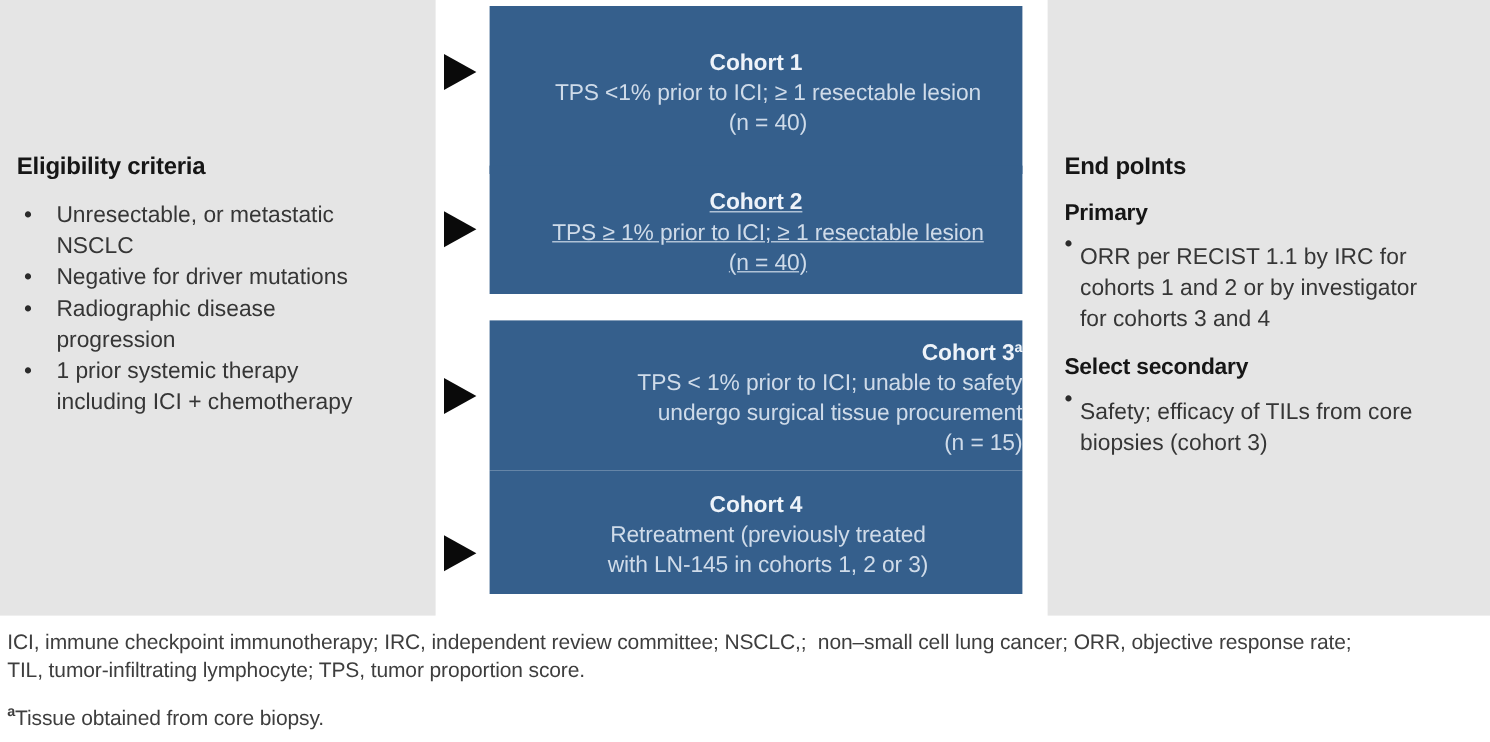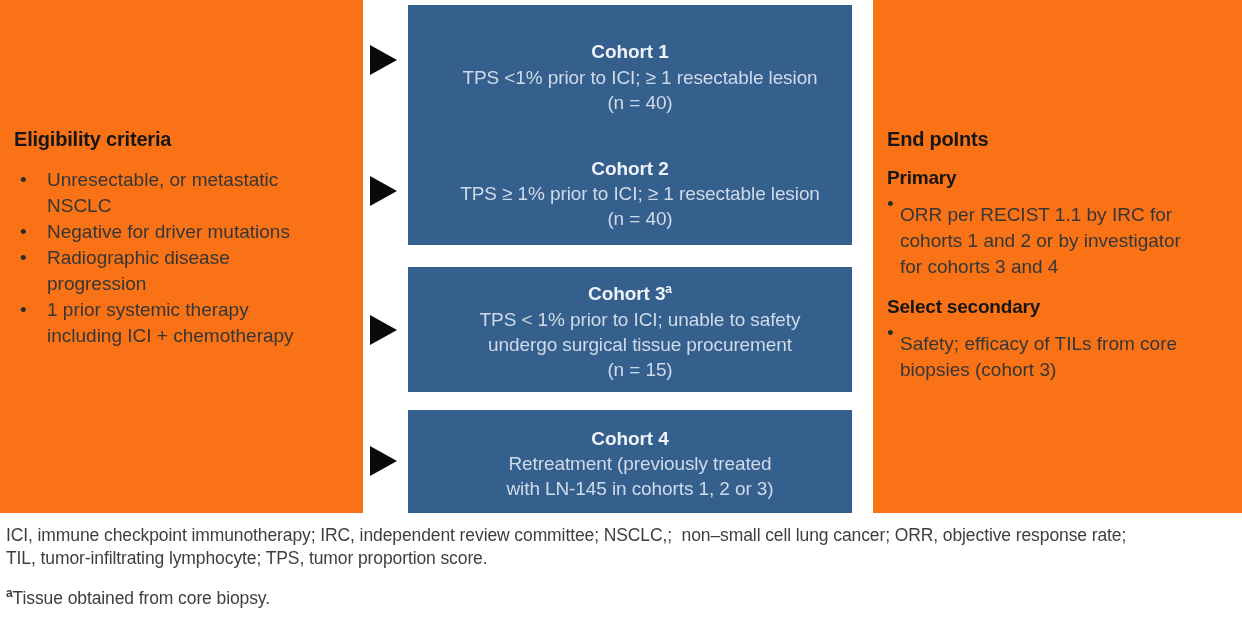--- a/index.html
+++ b/index.html
@@ -1,21 +1,21 @@
 <!DOCTYPE html>
 <html><head>
 <meta charset="utf-8">
 <style>
   * { margin:0; padding:0; box-sizing:border-box; }
   html,body { background:#ffffff; }
   body { font-family:"Liberation Sans","DejaVu Sans",sans-serif; }
   .canvas { position:relative; width:1242px; height:618px; background:#ffffff; overflow:hidden; }
 
   
-  .panel { position:absolute; top:0; height:513px; background:#f97316; }
+  .panel { position:absolute; top:0; height:513px; background:#e5e5e5; }
   .panel-left  { left:0;   width:363px; }
   .panel-right { left:873px; width:369px; }
   .panel-inner { padding:128px 10px 0 14px; }
 
   .panel-heading { font-size:20px; font-weight:bold; color:#161616; letter-spacing:-0.2px; }
   .sub-heading   { font-size:19px; font-weight:bold; color:#161616; letter-spacing:-0.2px; margin-top:16px; }
 
   
   .elig-list { list-style:none; margin:16px 0 0 6px; }
   .elig-list li { display:flex; font-size:19px; line-height:26px; color:#363636; }
@@ -35,23 +35,23 @@
   .arrow-2 { top:176px; }
   .arrow-3 { top:315px; }
   .arrow-4 { top:446px; }
 
   
   .cohort { position:absolute; left:408px; width:444px; background:#355f8c;
             display:flex; flex-direction:column; justify-content:center;
             text-align:center; color:#cfdbe9; font-size:19px; line-height:25px;
             letter-spacing:-0.1px; }
   .cohort-1 { top:5px;   height:140px; }
-  .cohort-2 { top:138px; height:107px; }
-  .cohort-3 { top:267px; height:125px; }
-  .cohort-4 { top:410px; height:103px; }
+  .cohort-2 { top:138px; height:107px;text-decoration:underline; }
+  .cohort-3 { top:267px; height:125px;align-items:flex-end; }
+  .cohort-4 { top:392px; height:103px; }
   .cohort-title { font-weight:bold; color:#eef3f9; }
   .cohort-title sup { font-size:12px; }
   .cohort-line { display:block;padding-left:20px; }
 
   
   .footnote-abbr { position:absolute; left:6px; top:524px; width:1232px;
                    font-size:17.5px; line-height:23px; color:#3e3e3e;
                    letter-spacing:-0.1px; white-space:pre-wrap; }
   .footnote-note { position:absolute; left:6px; top:586px; font-size:17.5px;
                    color:#3e3e3e; letter-spacing:-0.1px;text-align:right; }

